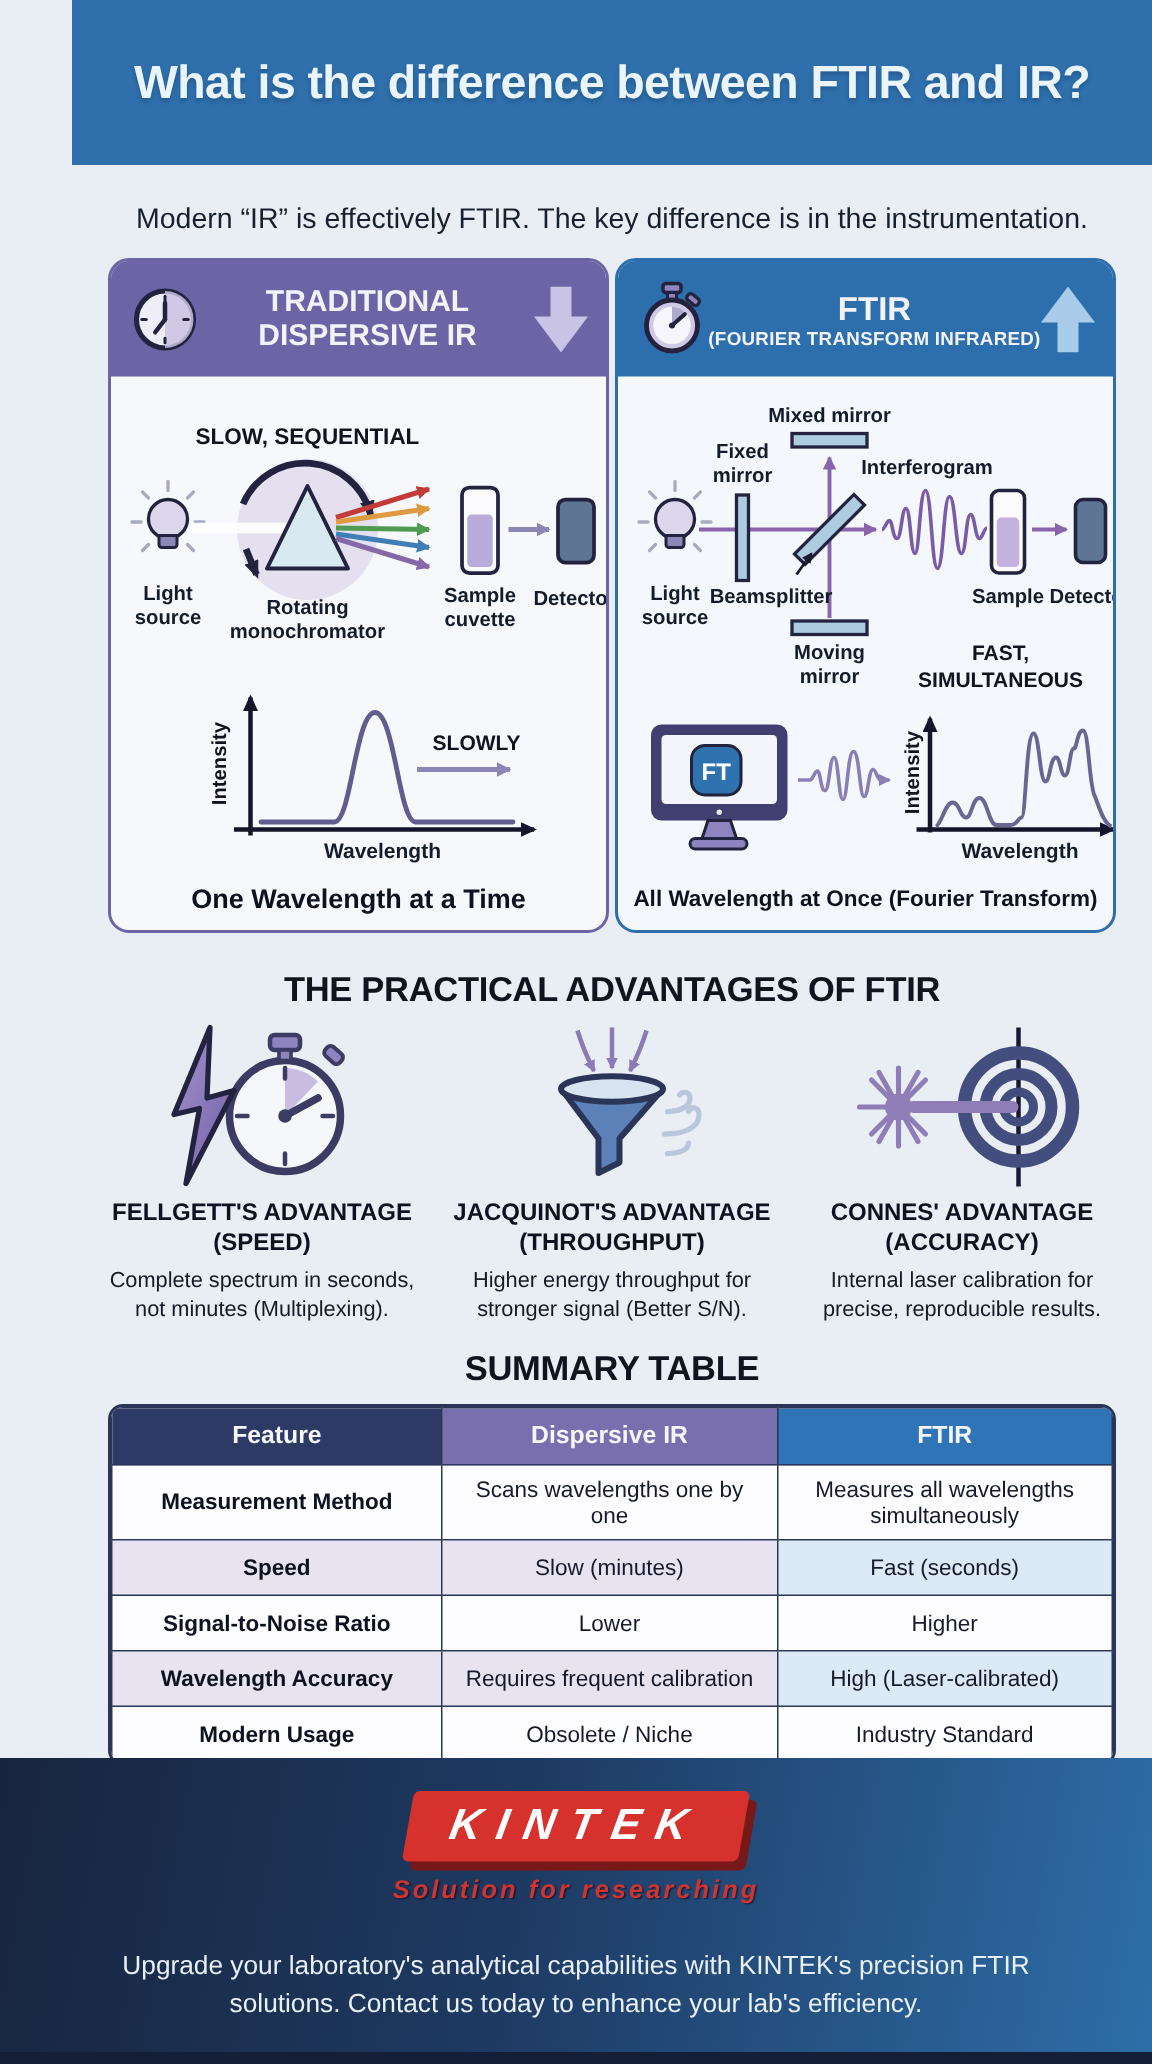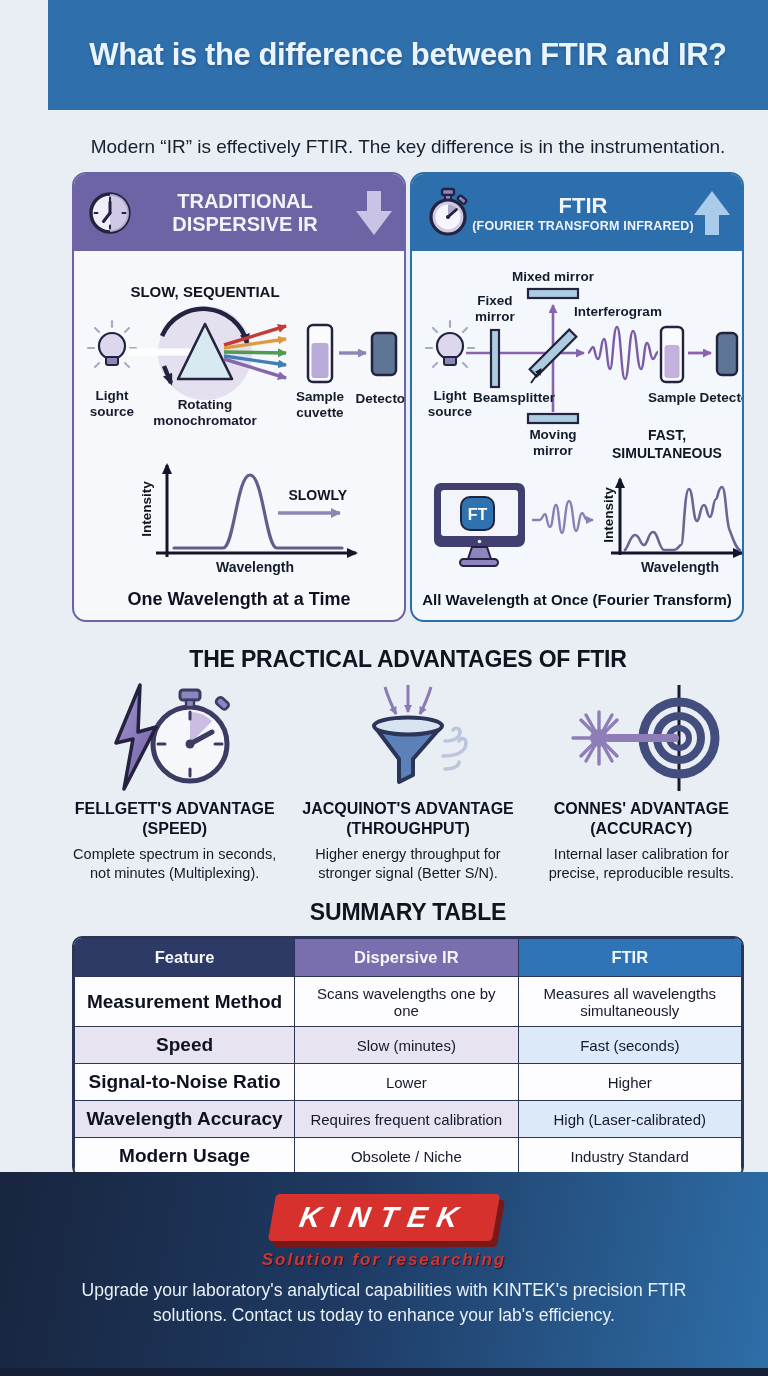--- a/index.html
+++ b/index.html
@@ -49,34 +49,34 @@
   
   .sum-heading{ margin-top:16px; }
   .table-wrap{ margin:10px 24px 0 24px; border:2px solid #2B3558; border-radius:10px; overflow:hidden; background:#fff; }
   table{ width:100%; border-collapse:collapse; table-layout:fixed; }
   th,td{ border:1.6px solid #2B3558; text-align:center; vertical-align:middle; padding:6px 8px; }
   th{ color:#F4F6FB; font-size:16.5px; font-weight:bold; height:38px; }
   th.h-feature{ background:var(--table-navy,#2E3A66); }
   th.h-dispersive{ background:var(--table-purple,#7A6FAE); }
   th.h-ftir{ background:var(--table-blue,#2E74B6); }
   td{ font-size:15px; color:#15192B; height:37px; background:#FDFDFF; }
-  td.cell-f{ font-weight:bold; font-size:19px; color:#0E1220; }
+  td.cell-f{ font-weight:bold; font-size:15px; color:#0E1220; }
   tr.alt td.cell-f, tr.alt td.cell-d{ background:#E7E3F1; }
   tr.alt td.cell-ftir{ background:#DCE9F6; }
 
   
   .footer{ position:absolute; left:0; right:0; bottom:0; height:204px;
            background:linear-gradient(100deg, var(--footer-dark,#18253E) 0%, #1E3A63 45%, var(--footer-blue,#2E6EA8) 100%);
            display:flex; flex-direction:column; align-items:center; padding-top:22px; }
   .logo-box{ background:var(--brand-red,#D7312D); transform:skewX(-10deg); padding:7px 28px; border-radius:4px;
              box-shadow:6px 6px 0 rgba(125,22,20,.95); }
   .logo-text{ color:#fff; font-size:29px; font-weight:bold; font-style:italic; letter-spacing:10px; }
   .tagline{ margin-top:9px; color:#CE3531; font-size:17px; font-weight:bold; font-style:italic; letter-spacing:2px;
             text-shadow:1px 1px 1px rgba(20,10,30,.7); }
-  .footer-msg{ margin-top:8px; color:#E8F0F8; font-size:17.5px; line-height:1.42; text-align:center; max-width:628px; }
+  .footer-msg{ margin-top:28px; color:#E8F0F8; font-size:17.5px; line-height:1.42; text-align:center; max-width:628px; }
   .website{ margin-top:13px; color:var(--website-blue,#BBD6F1); font-size:28px; font-weight:bold; text-shadow:0 2px 3px rgba(5,15,35,.5); }
   .footer-strip{ margin-top:auto; width:100%; height:8px; background:#141E36; }
 </style>
 </head>
 <body>
 
 <div class="page">
 
   <div class="banner">
     <h1>What is the difference between FTIR and IR?</h1>

